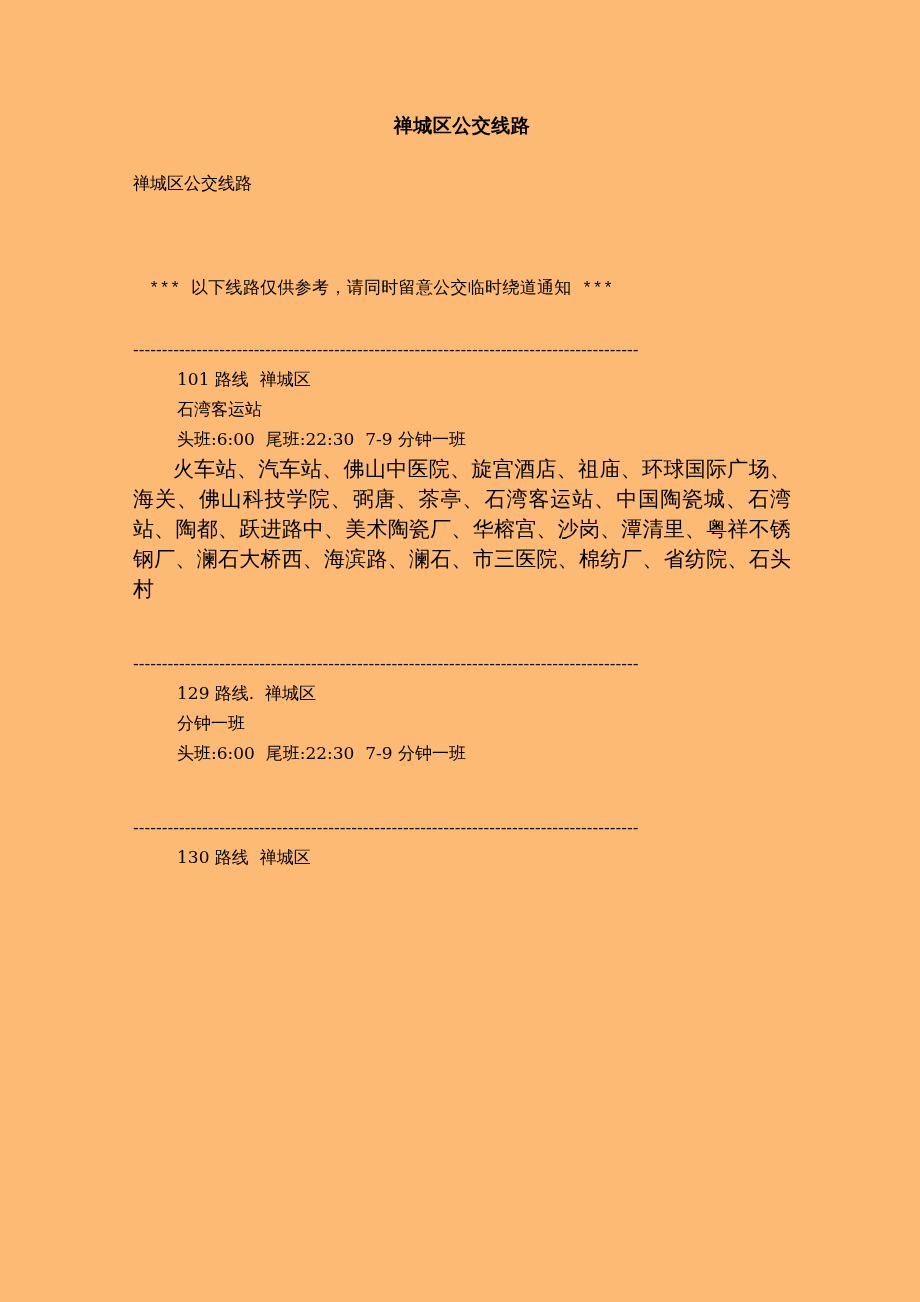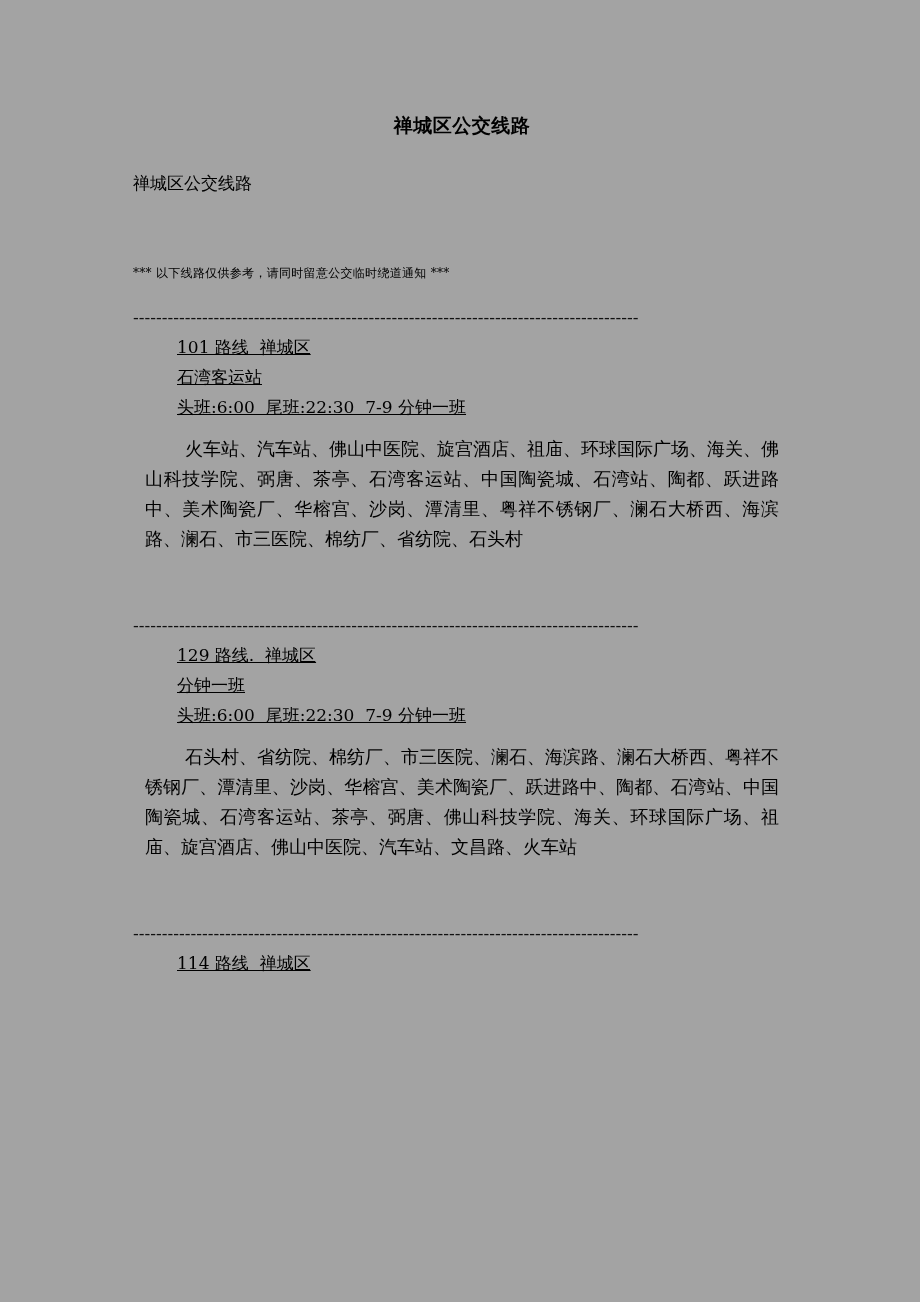--- a/index.html
+++ b/index.html
@@ -9,21 +9,21 @@
     background: #ffffff;
   }
   body {
     font-family: "DejaVu Serif", "Liberation Serif", serif;
     color: #000000;
   }
   .page {
     position: relative;
     width: 920px;
     height: 1302px;
-    background: #a3a3a3;
+    background: #fdba74;
     overflow: hidden;
     box-sizing: border-box;
     padding: 0;
   }
   .content {
     position: absolute;
     left: 133px;
     top: 0;
     width: 658px;
   }
@@ -41,50 +41,50 @@
     line-height: 30px;
     margin: 0;
     padding-top: 28px;
   }
   .spacer-line {
     height: 30px;
     line-height: 30px;
     font-size: 17px;
   }
   .notice {
-    font-size: 12px;
+    font-size: 17px;
     line-height: 30px;
-    margin: 0;
+    margin: 16px;
     letter-spacing: 0.3px;
+    font-family: Liberation Mono, monospace;
   }
   .divider {
     font-size: 17px;
     line-height: 30px;
     margin: 0;
     word-break: break-all;
     overflow-wrap: break-word;
     white-space: normal;
     letter-spacing: 0px;
     color: #111111;
   }
   .route-block {
     margin: 0;
   }
   .route-head {
     font-size: 17px;
     line-height: 30px;
     margin: 0;
     padding-left: 44px;
     white-space: pre;
-    text-decoration: underline;
   }
   .stations {
-    font-size: 18px;
+    font-size: 21px;
     line-height: 30px;
-    margin: 12px;
+    margin: 0;
     text-align: justify;
     text-justify: inter-character;
     text-indent: 40px;
     word-break: break-all;
     overflow-wrap: break-word;
   }
   .gap-sm { height: 14px; }
   .gap-lg { height: 44px; }
 </style>
 </head>
@@ -112,24 +112,23 @@
       <p class="stations">火车站、汽车站、佛山中医院、旋宫酒店、祖庙、环球国际广场、海关、佛山科技学院、弼唐、茶亭、石湾客运站、中国陶瓷城、石湾站、陶都、跃进路中、美术陶瓷厂、华榕宫、沙岗、潭清里、粤祥不锈钢厂、澜石大桥西、海滨路、澜石、市三医院、棉纺厂、省纺院、石头村</p>
     </div>
 
     <div class="gap-lg"></div>
 
     <p class="divider">----------------------------------------------------------------------------------------</p>
     <div class="route-block">
       <p class="route-head">129 路线.  禅城区</p>
       <p class="route-head">分钟一班</p>
       <p class="route-head">头班:6:00  尾班:22:30  7-9 分钟一班</p>
-      <p class="stations">石头村、省纺院、棉纺厂、市三医院、澜石、海滨路、澜石大桥西、粤祥不锈钢厂、潭清里、沙岗、华榕宫、美术陶瓷厂、跃进路中、陶都、石湾站、中国陶瓷城、石湾客运站、茶亭、弼唐、佛山科技学院、海关、环球国际广场、祖庙、旋宫酒店、佛山中医院、汽车站、文昌路、火车站</p>
     </div>
 
     <div class="gap-lg"></div>
 
     <p class="divider">----------------------------------------------------------------------------------------</p>
     <div class="route-block">
-      <p class="route-head">114 路线  禅城区</p>
+      <p class="route-head">130 路线  禅城区</p>
     </div>
 
   </div>
 </div>
 
 </body></html>

